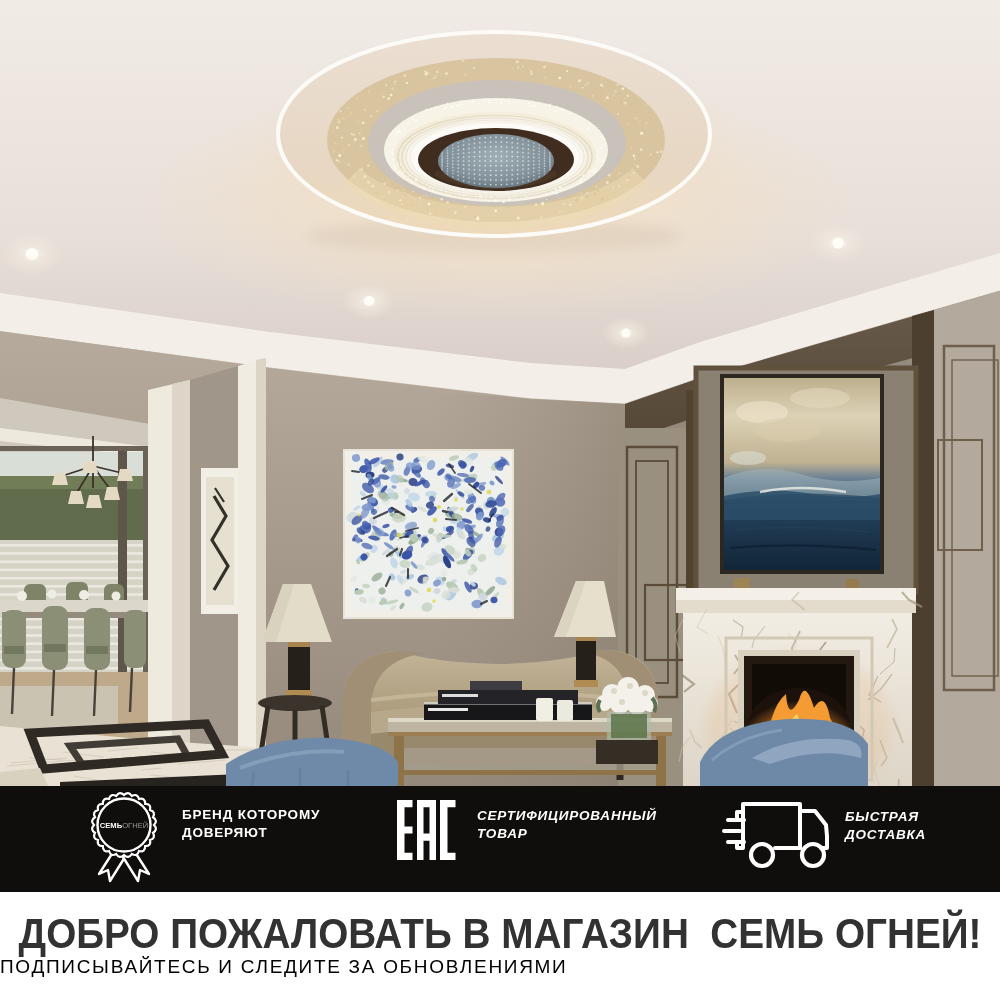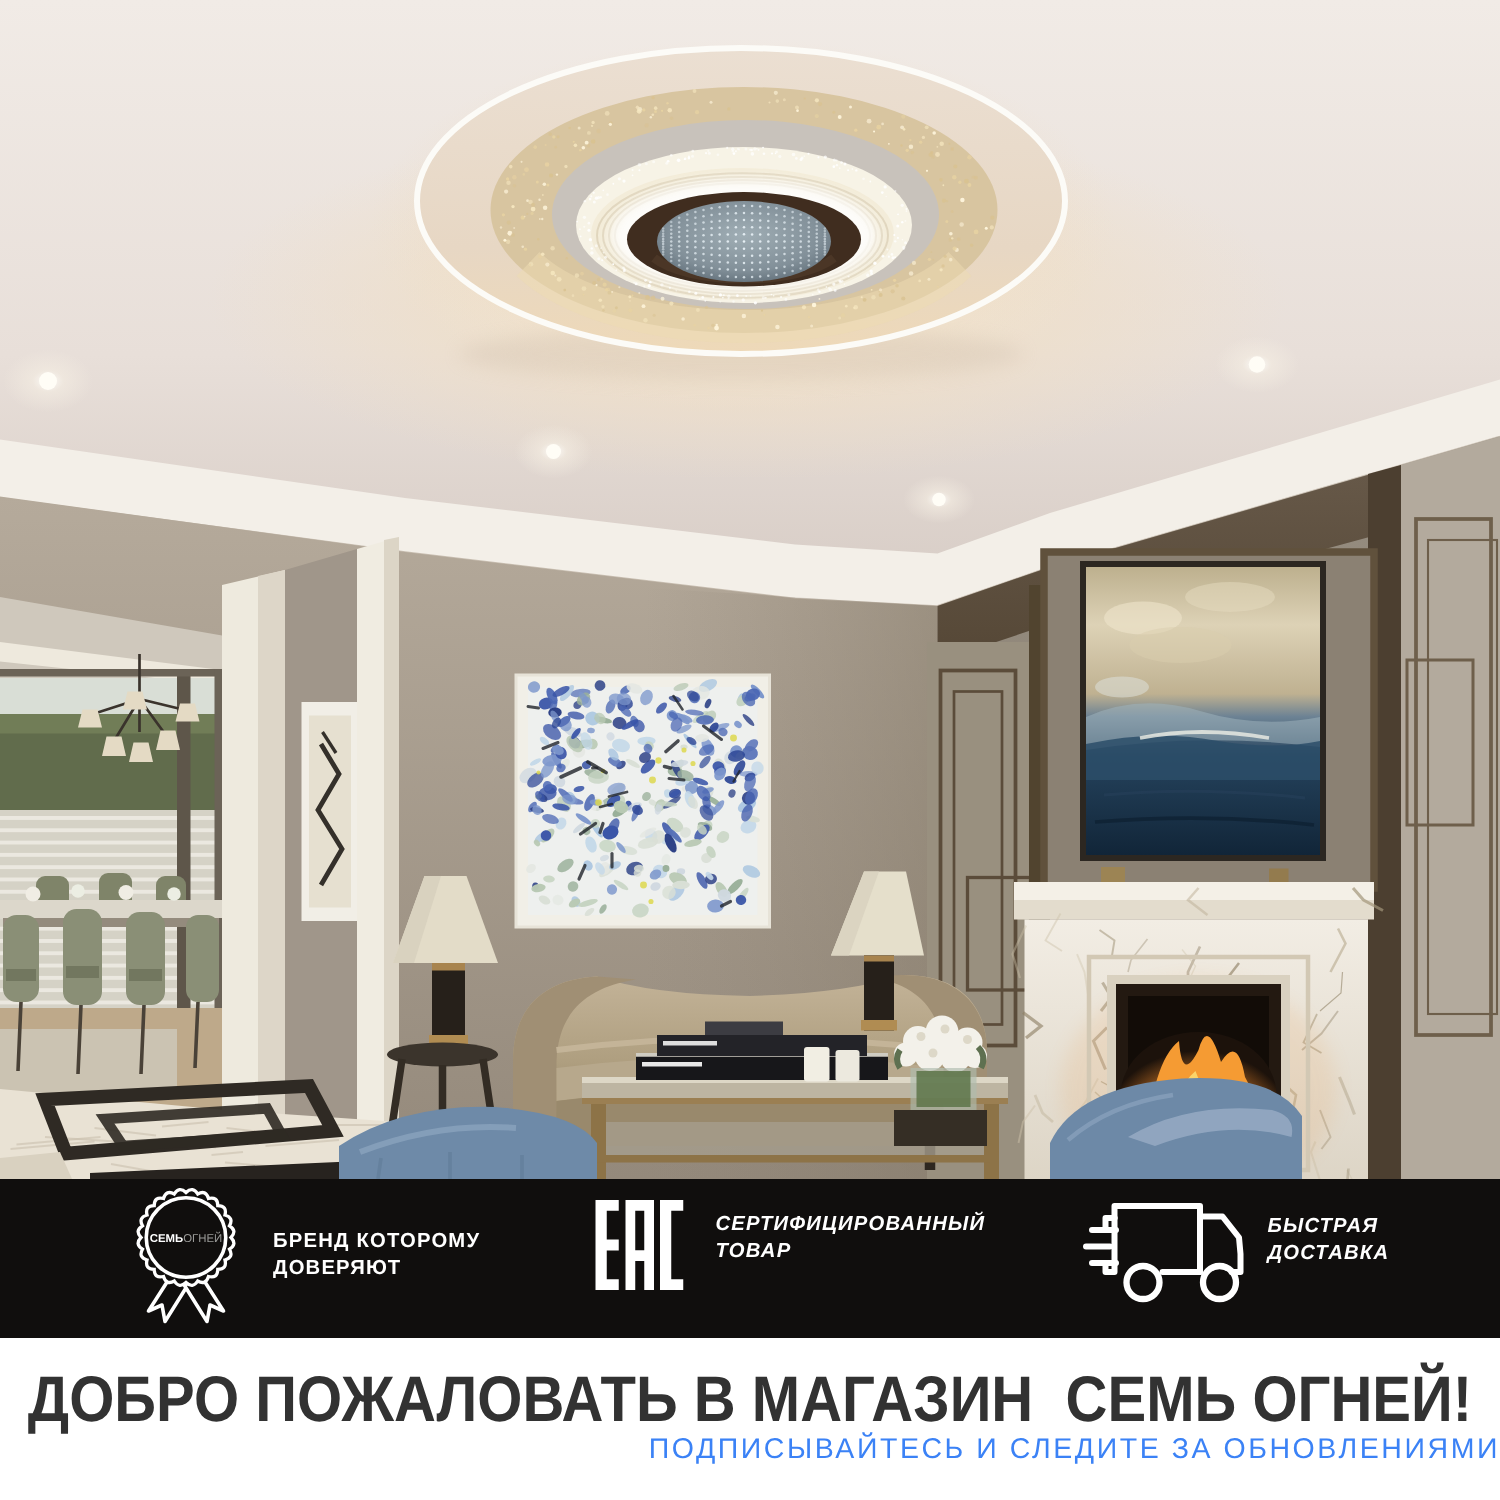--- a/index.html
+++ b/index.html
@@ -9,22 +9,22 @@
           font-family:"Liberation Sans", sans-serif; background:#fff; }
   #photo { position:absolute; left:0; top:0; width:1000px; height:786px; }
   #bar { position:absolute; left:0; top:786px; width:1000px; height:106px; background:#100e0d; }
   .bicon { position:absolute;text-decoration:underline; }
   .btxt { position:absolute; color:#ffffff; font-weight:bold; font-size:13.5px;
            line-height:17.5px; letter-spacing:0.8px; white-space:nowrap; }
   #footer { position:absolute; left:0; top:892px; width:824px; height:108px; background:#ffffff; }
   #h1 { position:absolute; top:17px; left:-100px; width:1200px; text-align:center;
         font-size:43px; font-weight:bold; color:#323232; letter-spacing:0px;
         white-space:nowrap; transform:scaleX(0.9); transform-origin:600px 0; }
-  #h2 { position:absolute; top:64px; left:0; width:1000px; text-align:right;
-        font-size:19px; color:#3b82f6; letter-spacing:1.7px; white-space:nowrap; }
+  #h2 { position:absolute; top:64px; left:0; width:1000px; text-align:left;
+        font-size:19px; color:#000000; letter-spacing:1.7px; white-space:nowrap; }
 </style>
 </head>
 <body>
 <div id="page">
 
   <div id="photo">
 <svg width="1000" height="786" viewBox="0 0 1000 786">
 <defs>
   <linearGradient id="ceil" x1="0" y1="0" x2="0" y2="1">
     <stop offset="0" stop-color="#f1ebe6"></stop>
@@ -1437,21 +1437,21 @@
 <g fill="#100e0d" stroke="#ffffff" stroke-width="2.4" stroke-linejoin="round">
   <path d="M30 60 L14 85 L23 81 L25 92 L40 68 Z"></path>
   <path d="M48 60 L64 85 L55 81 L53 92 L38 68 Z"></path>
 </g>
 <path d="M69.0 36.0 Q73.3 40.5 68.0 43.8 Q71.0 49.2 65.0 51.0 Q66.5 57.1 60.2 57.2 Q60.1 63.5 54.0 62.0 Q52.2 68.0 46.8 65.0 Q43.5 70.3 39.0 66.0 Q34.5 70.3 31.2 65.0 Q25.8 68.0 24.0 62.0 Q17.9 63.5 17.8 57.2 Q11.5 57.1 13.0 51.0 Q7.0 49.2 10.0 43.8 Q4.7 40.5 9.0 36.0 Q4.7 31.5 10.0 28.2 Q7.0 22.8 13.0 21.0 Q11.5 14.9 17.8 14.8 Q17.9 8.5 24.0 10.0 Q25.8 4.0 31.2 7.0 Q34.5 1.7 39.0 6.0 Q43.5 1.7 46.8 7.0 Q52.2 4.0 54.0 10.0 Q60.1 8.5 60.2 14.8 Q66.5 14.9 65.0 21.0 Q71.0 22.8 68.0 28.2 Q73.3 31.5 69.0 36.0 Z" fill="#100e0d" stroke="#ffffff" stroke-width="2.2"></path>
 <circle cx="39" cy="36" r="26.5" fill="#100e0d" stroke="#ffffff" stroke-width="2.4"></circle>
 <text x="39" y="39" font-family="Liberation Sans, sans-serif" font-size="7.6" font-weight="bold" fill="#ffffff" text-anchor="middle" letter-spacing="0">СЕМЬ<tspan fill="#9a9a98" font-weight="normal">ОГНЕЙ</tspan></text>
 </svg>
 </div>
 
-    <div class="btxt" style="left:182px; top:32px;">БРЕНД КОТОРОМУ<br>ДОВЕРЯЮТ</div>
+    <div class="btxt" style="left:182px; top:20px;">БРЕНД КОТОРОМУ<br>ДОВЕРЯЮТ</div>
 
     <div class="bicon" style="left:395px; top:14px;">
 <svg width="62" height="60" viewBox="0 0 62 60" fill="#ffffff">
 <path d="M2 0 h7.5 v60 h-7.5 Z M9.5 0 h8 v7.2 h-8 Z M9.5 26.4 h8 v7.2 h-8 Z M9.5 52.8 h8 v7.2 h-8 Z"></path>
 <path d="M22 0 h19 v7.2 h-19 Z M22 7.2 h6.5 v52.8 h-6.5 Z M34.5 7.2 h6.5 v52.8 h-6.5 Z M28.5 33.5 h6 v7.2 h-6 Z"></path>
 <path d="M45 0 h7.5 v60 h-7.5 Z M52.5 0 h8 v7.2 h-8 Z M52.5 52.8 h8 v7.2 h-8 Z"></path>
 </svg>
 </div>
 
     <div class="btxt" style="left:477px; top:21px;font-style:italic;">СЕРТИФИЦИРОВАННЫЙ<br>ТОВАР</div>

